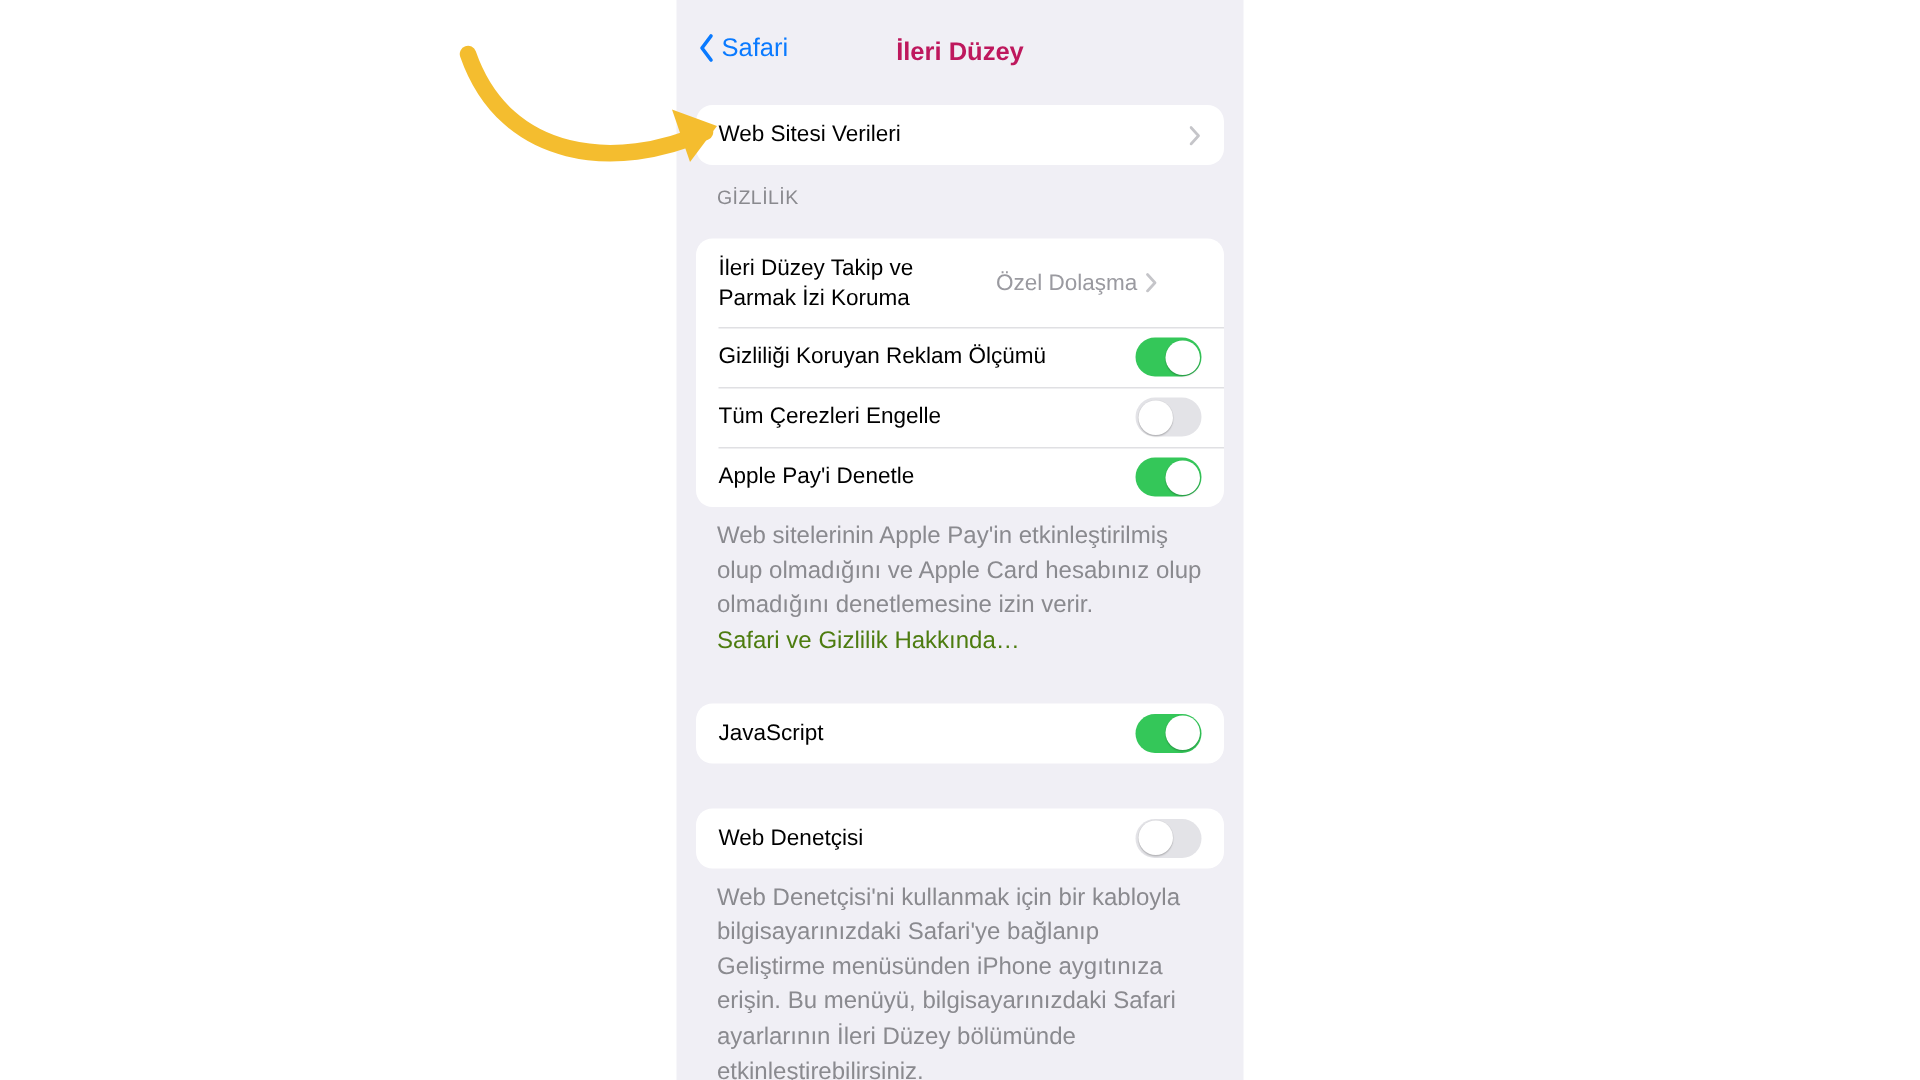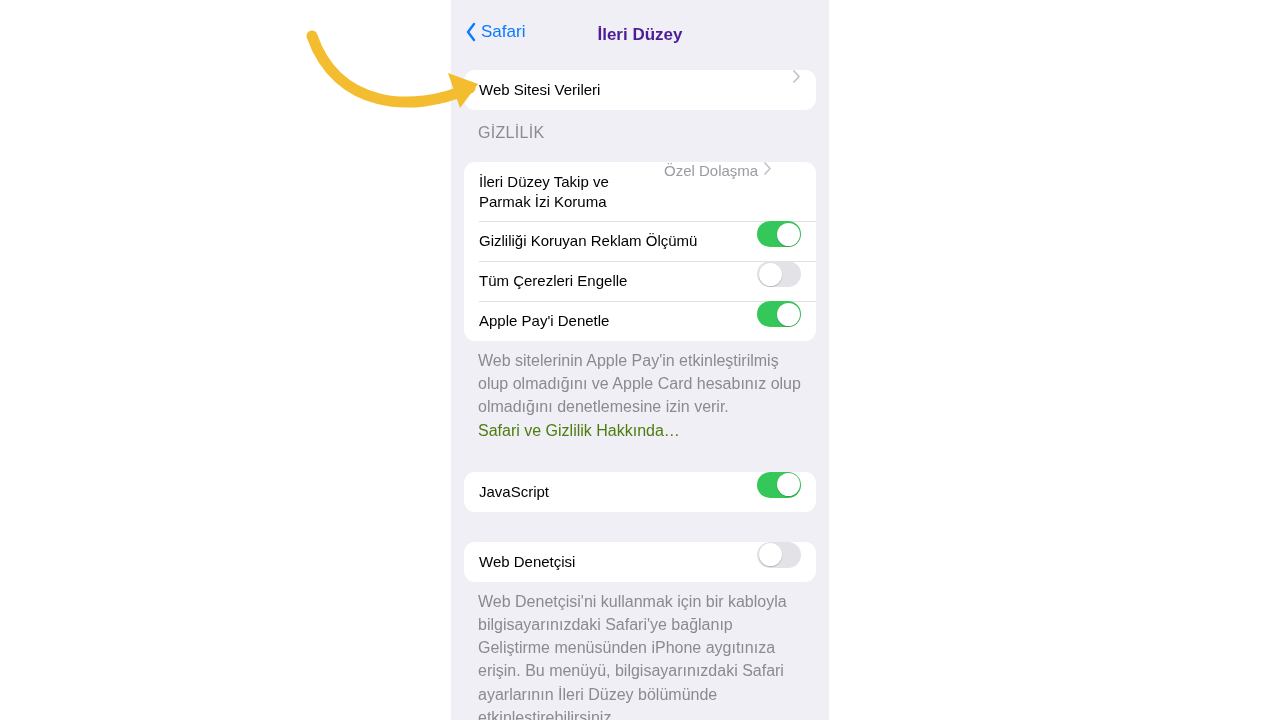--- a/index.html
+++ b/index.html
@@ -1,31 +1,31 @@
 <!DOCTYPE html>
 <html><head>
 <meta charset="utf-8">
 <style>
   html,body{margin:0;padding:0;width:1280px;height:720px;background:#fff;font-family:-apple-system,"SF Pro Text","Helvetica Neue",Arial,sans-serif;overflow:hidden}
   .stage{position:relative;width:1280px;height:547px}
   .phone{position:absolute;left:451px;top:0;width:378px;height:720px;background:#f0eff5}
   .navbar{position:relative;height:56px}
   .back{position:absolute;left:14px;top:22px;display:flex;align-items:center;color:#0a7aff;font-size:17px;cursor:pointer}
   .back svg{width:12px;height:20px;margin-right:4px}
-  .title{position:absolute;left:0;right:0;top:25px;text-align:center;font-weight:700;font-size:17px;color:#4c1d95}
+  .title{position:absolute;left:0;right:0;top:25px;text-align:center;font-weight:700;font-size:17px;color:#be185d}
   .content{padding:0 13px}
   .group{margin-top:14px;background:#fff;border-radius:11px;overflow:hidden}
   .group.tight{margin-top:30px}
-  .row{display:flex;align-items:flex-start;min-height:40px;padding:0 15px;position:relative}
+  .row{display:flex;align-items:center;min-height:40px;padding:0 15px;position:relative}
   .row + .row:before{content:"";position:absolute;left:15px;right:0;top:0;height:1px;background:#e0e0e3}
   .row .label{flex:1;font-size:15px;color:#000;line-height:1.3;padding:10px 0}
   .row .value{font-size:15px;color:#9a9aa0;margin-right:6px}
   .chevron{flex:0 0 auto;color:#c5c5c9}
   .chevron svg{width:8px;height:13px;display:block}
-  .header-caption{font-size:16px;letter-spacing:.3px;color:#8a8a8f;padding:14px 14px 6px}
+  .header-caption{font-size:13px;letter-spacing:.3px;color:#8a8a8f;padding:14px 14px 6px}
   .footer-caption{font-size:16px;color:#8a8a8f;padding:8px 14px 0;line-height:1.45}
   .footer-caption a{color:#4d7c0f;text-decoration:none}
   
   .tog{position:relative;width:44px;height:26px;border-radius:13px;background:#e3e3e7;flex:0 0 auto}
   .tog .knob{position:absolute;width:23px;height:23px;border-radius:50%;background:#fff;top:1.5px;left:1.5px;box-shadow:0 1px 1px rgba(0,0,0,.18),0 0 0 .5px rgba(0,0,0,.04)}
   .tog.on{background:#34c759}
   .tog.on .knob{left:auto;right:1.5px}
   
   .arrow{position:absolute;left:302px;top:28px;width:192px;height:130px;pointer-events:none}
 </style>

